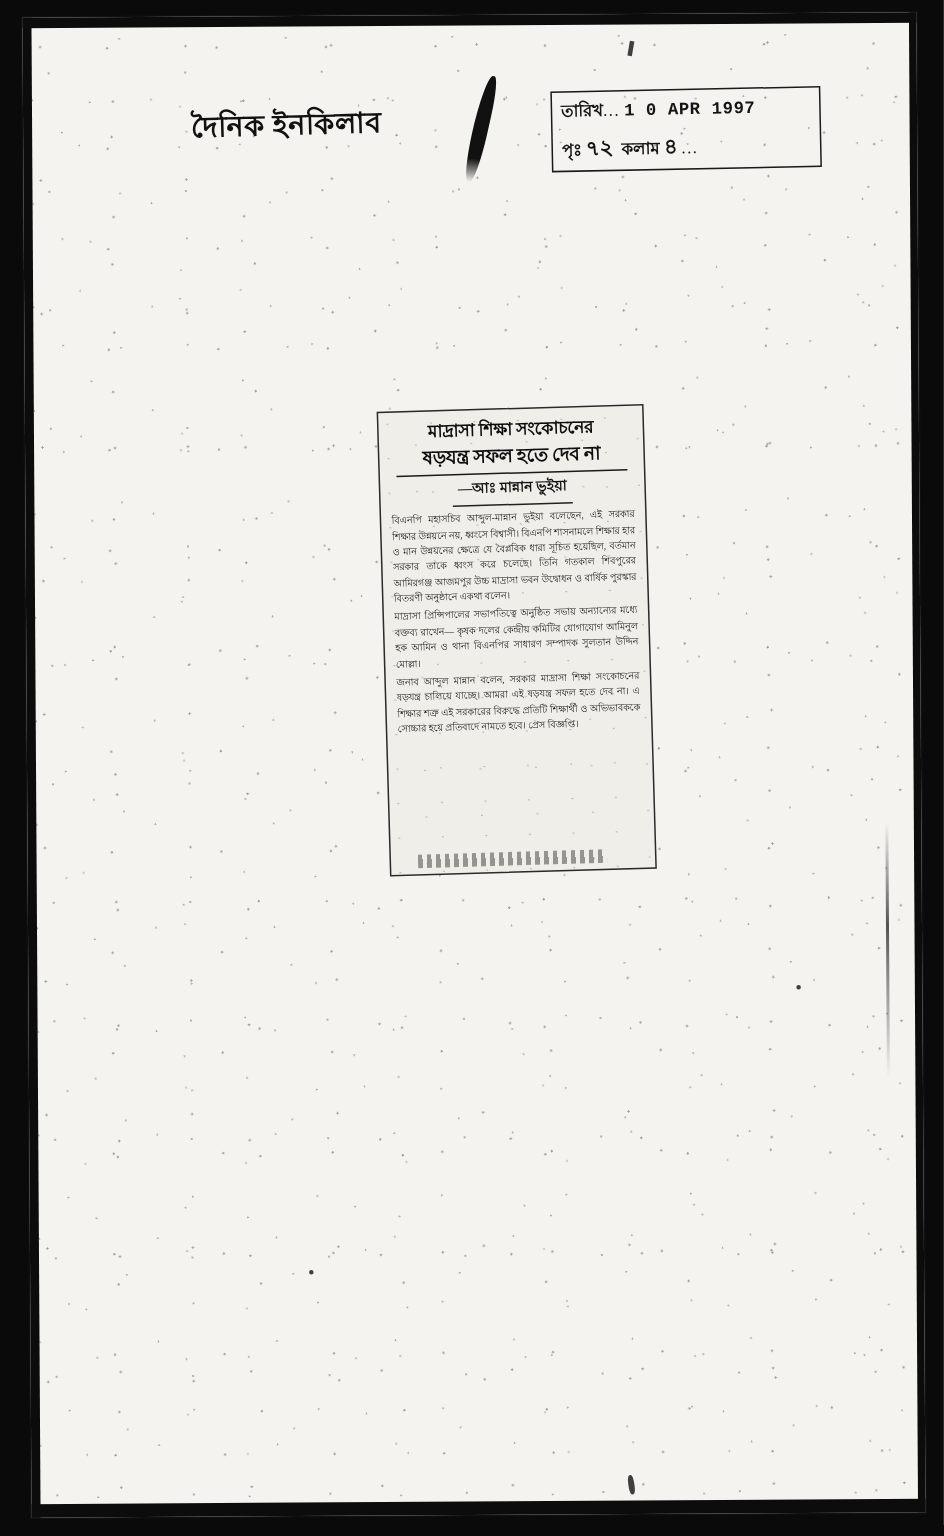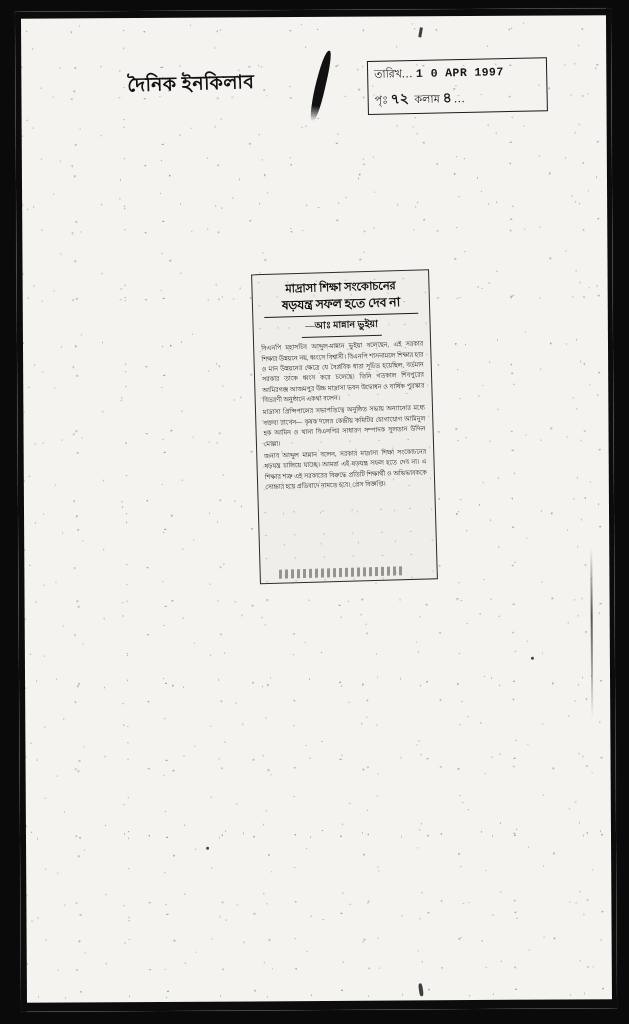--- a/index.html
+++ b/index.html
@@ -100,21 +100,21 @@
   #stamp-box .row {
     position: absolute;
     left: 6px;
     white-space: nowrap;
     color: #141414;
     font-size: 11px;
     font-family: "Liberation Serif", serif;
   }
   #stamp-row1 { top: 4px; }
   #stamp-row2 { top: 26px; }
-  .stamp-label { font-weight: normal; }
+  .stamp-label { font-weight: bold; }
   .stamp-dots { letter-spacing: 1px; }
   .stamp-date {
     font-family: "Liberation Mono", monospace;
     font-size: 11.5px;
     letter-spacing: 0.4px;
     font-weight: bold;
   }
   .stamp-hand {
     font-family: "Liberation Serif", serif;
     font-size: 14px;

